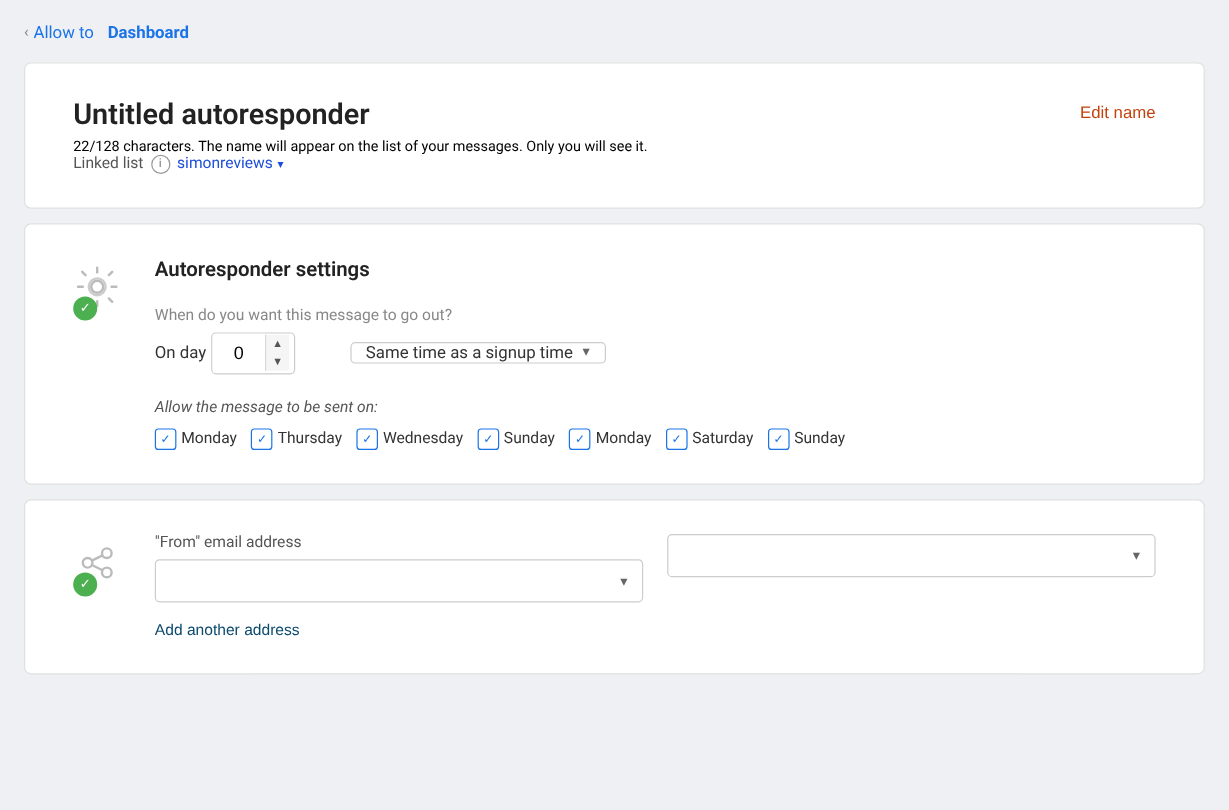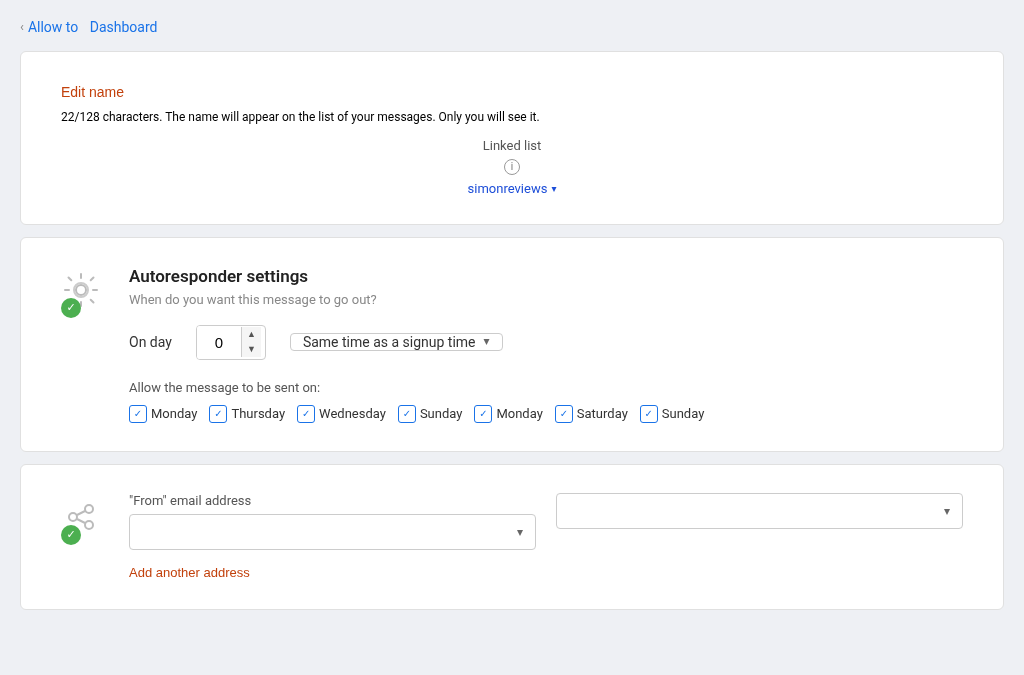--- a/index.html
+++ b/index.html
@@ -88,24 +88,22 @@
     }
     .char-count {
       font-size: 12px;
       color: #000000;
       margin-top: 6px;
     }
     .linked-list-row {
       display: flex;
       align-items: center;
       gap: 6px;
-      margin-top: 14px;
       font-size: 13px;
       color: #555;
-      flex-direction: column;
     }
     .info-icon {
       width: 16px;
       height: 16px;
       border: 1px solid #999;
       border-radius: 50%;
       display: inline-flex;
       align-items: center;
       justify-content: center;
       font-size: 10px;
@@ -122,31 +120,31 @@
     }
     .linked-list-select .arrow {
       font-size: 10px;
     }
 
     
     .section-title {
       font-size: 17px;
       font-weight: 600;
       color: #222;
+      margin-bottom: 21px;
+    }
+    .section-subtitle {
+      font-size: 13px;
+      color: #888;
       margin-bottom: 6px;
     }
-    .section-subtitle {
-      font-size: 13px;
-      color: #888;
-      margin-bottom: 18px;
-    }
     .day-row {
       display: flex;
       align-items: center;
-      gap: 24px;
+      gap: 4px;
       margin-bottom: 20px;
     }
     .day-label {
       font-size: 14px;
       color: #333;
     }
     .day-input-wrap {
       border: 1px solid #ccc;
       border-radius: 4px;
       display: flex;
@@ -181,30 +179,32 @@
       border-radius: 4px;
       padding: 0 12px;
       font-size: 14px;
       color: #333;
       background: #fff;
       cursor: pointer;
       display: inline-flex;
       align-items: flex-start;
       gap: 8px;
       min-width: 200px;
+      margin-left: 42px;
     }
     .time-select .arrow {
       color: #666;
       font-size: 12px;
       margin-left: auto;
     }
     .allow-label {
       font-size: 13px;
       color: #555;
       margin-bottom: 10px;
+      font-style: italic;
     }
     .days-row {
       display: flex;
       align-items: center;
       gap: 12px;
       flex-wrap: wrap;
     }
     .day-check {
       display: flex;
       align-items: center;
@@ -250,42 +250,43 @@
       cursor: pointer;
       display: flex;
       align-items: center;
       justify-content: flex-end;
     }
     .email-select .arrow {
       color: #666;
       font-size: 12px;
     }
     .add-address {
-      color: #c2410c;
+      color: #0c4a6e;
       font-size: 13px;
       cursor: pointer;
       background: none;
       border: none;
       padding: 0;
     }
   </style>
 </head>
 <body>
 
 
 
 
 <a class="back-link">
   <span class="chevron">‹</span>
-  <span>Allow to</span>&nbsp;<span style="color:#1a73e8;font-weight:400;">Dashboard</span>
+  <span>Allow to</span>&nbsp;<span style="color:#1a73e8;font-weight:700;">Dashboard</span>
 </a>
 
 
 <div class="card">
   <div class="title-row">
+    <h1 class="autoresponder-title">Untitled autoresponder</h1>
     <button class="edit-name-btn">Edit name</button>
   </div>
   <p class="char-count">22/128 characters. The name will appear on the list of your messages. Only you will see it.</p>
   <div class="linked-list-row">
     <span>Linked list</span>
     <span class="info-icon">i</span>
     <span class="linked-list-select">
       <span>simonreviews</span>
       <span class="arrow">▾</span>
     </span>

